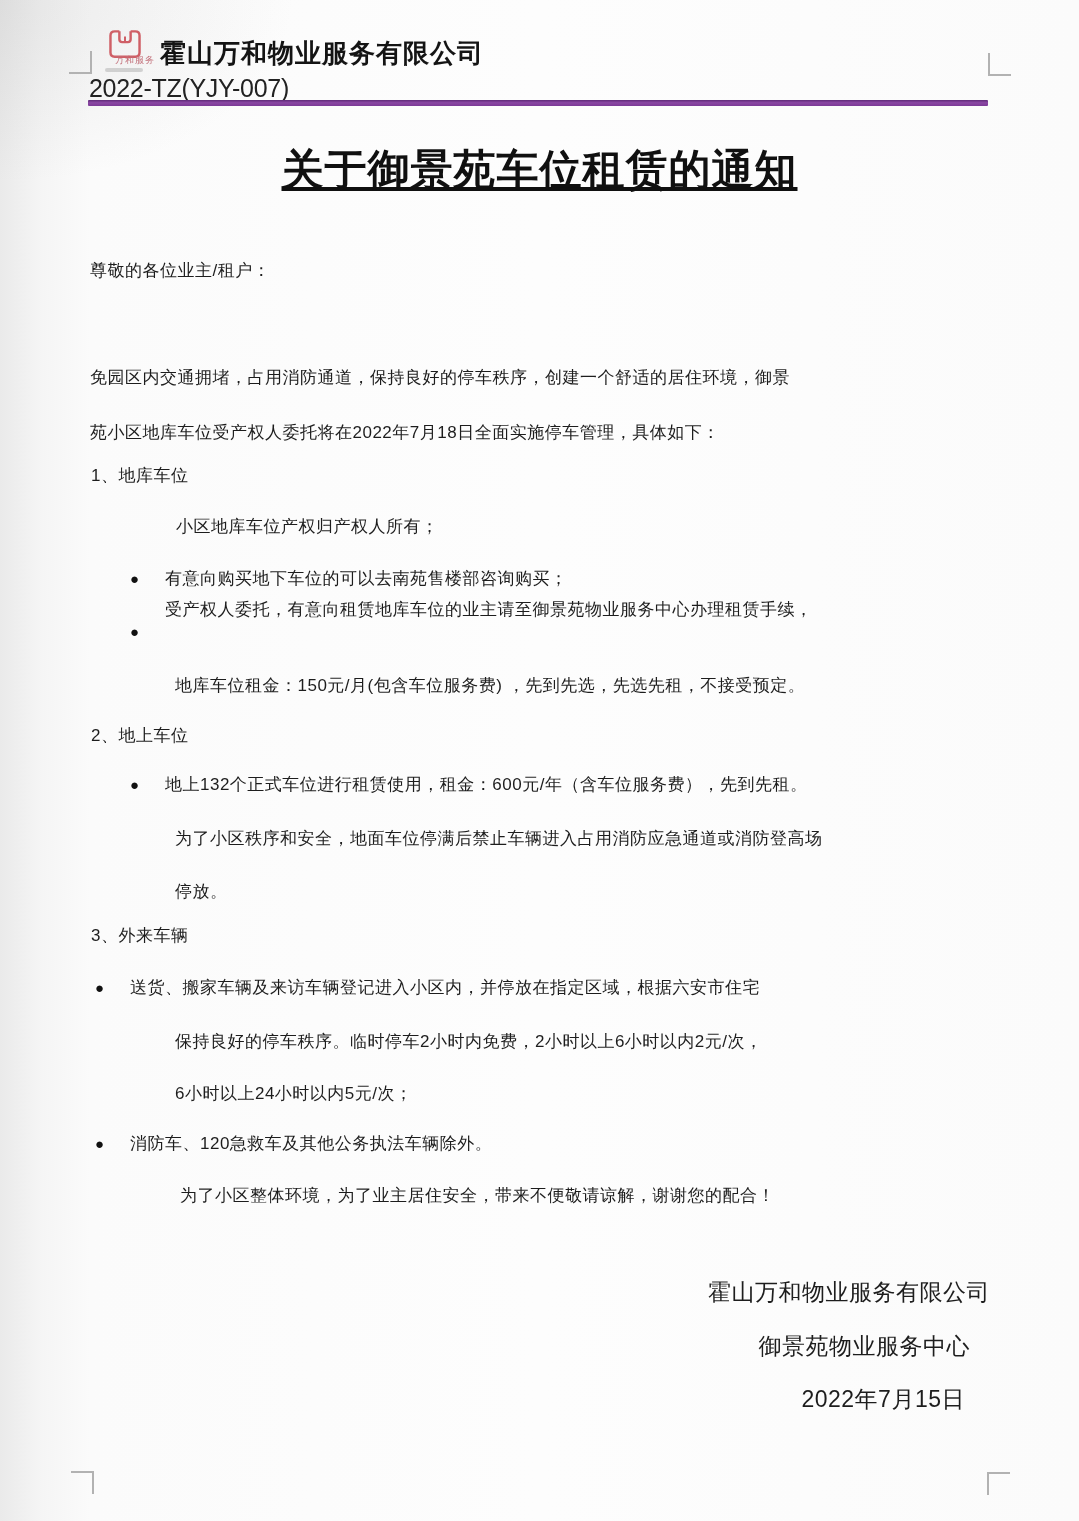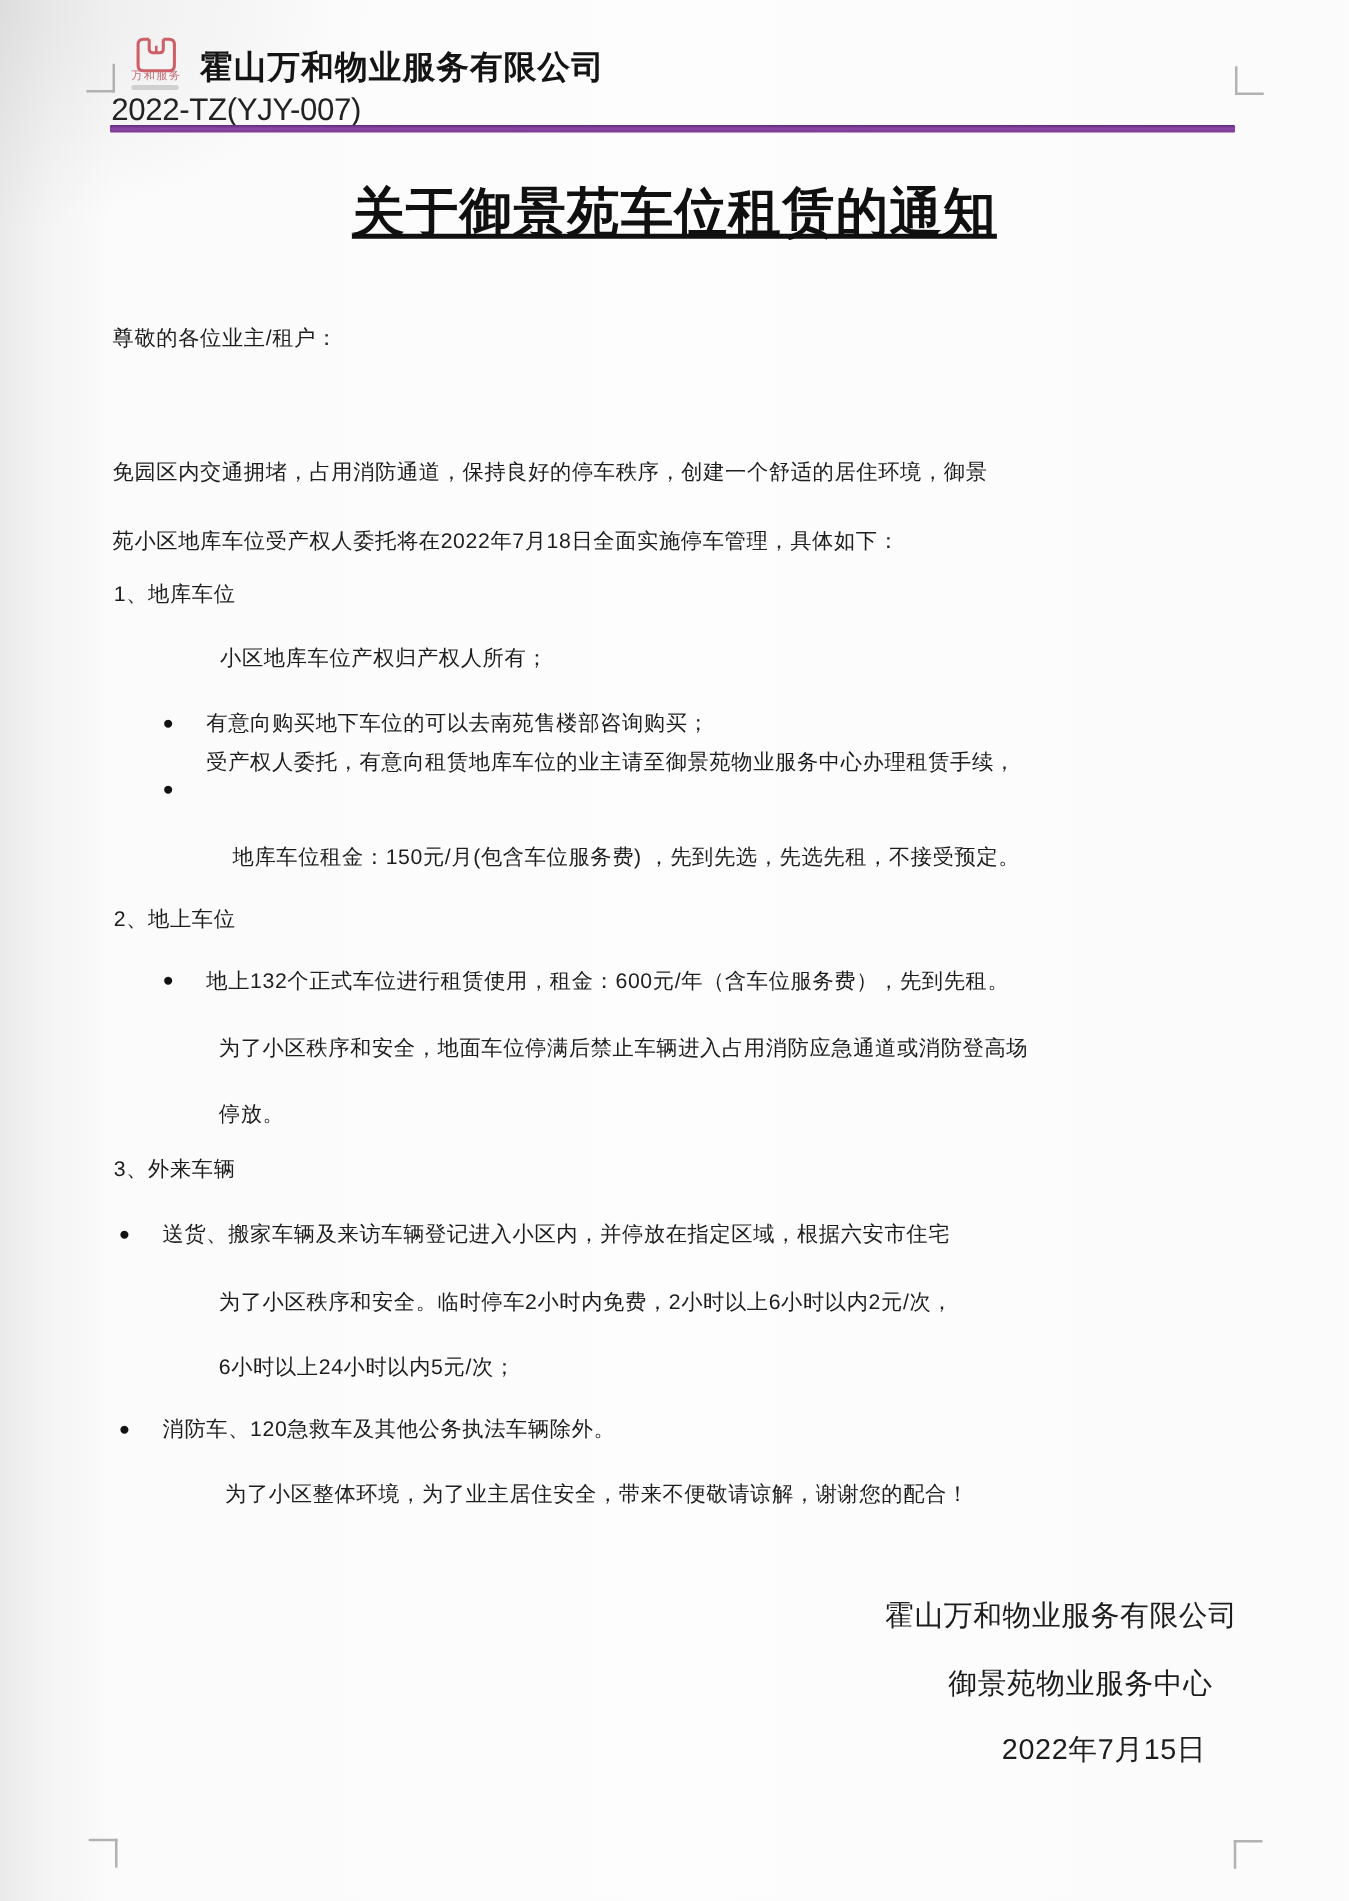--- a/index.html
+++ b/index.html
@@ -16,21 +16,21 @@
     background:radial-gradient(420px 260px at 0px 0px, rgba(160,160,160,.18), rgba(160,160,160,0) 70%);
   }
   
   .mark{position:absolute;width:21px;height:21px;border:0 solid #b2b2b2;}
   .mark.tl{left:69px;top:51px;border-right-width:2px;border-bottom-width:2px;}
   .mark.tr{left:988px;top:53px;border-left-width:2px;border-bottom-width:2px;}
   .mark.bl{left:71px;top:1471px;border-right-width:2px;border-top-width:2px;}
   .mark.br{left:987px;top:1472px;border-left-width:2px;border-top-width:2px;}
   
   .logo{position:absolute;left:107px;top:29px;width:36px;height:30px;}
-  .logo-caption{position:absolute;left:102px;top:55px;width:46px;font-size:9px;line-height:11px;
+  .logo-caption{position:absolute;left:112px;top:55px;width:46px;font-size:9px;line-height:11px;
     color:#c26f79;text-align:center;letter-spacing:1px;white-space:nowrap;}
   .logo-sub{position:absolute;left:105px;top:68px;width:38px;height:4px;background:#bdbdbd;opacity:.65;border-radius:2px;}
   .company-name{position:absolute;left:160px;top:36px;font-size:26px;font-weight:600;letter-spacing:1px;color:#141414;white-space:nowrap;}
   .doc-number{position:absolute;left:89px;top:74px;font-size:25px;letter-spacing:-0.3px;color:#222;white-space:nowrap;text-align:right;}
   .rule{position:absolute;left:88px;top:100px;width:900px;height:6px;
     background:linear-gradient(180deg,#5f2a78 0%,#8a47a3 45%,#7c3a96 100%);border-radius:1px;}
   
   .title{position:absolute;left:0;right:0;top:142px;text-align:center;
     font-size:42px;font-weight:bold;letter-spacing:1px;color:#101010;white-space:nowrap;text-decoration:underline;}
   
@@ -64,32 +64,32 @@
   <div class="ln" style="left:90px;top:256px">尊敬的各位业主/租户：</div>
   <div class="ln" style="left:90px;top:363px">免园区内交通拥堵，占用消防通道，保持良好的停车秩序，创建一个舒适的居住环境，御景</div>
   <div class="ln" style="left:90px;top:418px">苑小区地库车位受产权人委托将在2022年7月18日全面实施停车管理，具体如下：</div>
 
   <div class="ln" style="left:91px;top:461px">1、地库车位</div>
   <div class="ln" style="left:176px;top:512px">小区地库车位产权归产权人所有；</div>
   <div class="dot" style="left:130px;top:564px">●</div>
   <div class="ln" style="left:165px;top:564px">有意向购买地下车位的可以去南苑售楼部咨询购买；</div>
   <div class="dot" style="left:130px;top:617px">●</div>
   <div class="ln" style="left:165px;top:595px">受产权人委托，有意向租赁地库车位的业主请至御景苑物业服务中心办理租赁手续，</div>
-  <div class="ln" style="left:186px;top:671px">地库车位租金：150元/月(包含车位服务费) ，先到先选，先选先租，不接受预定。</div>
+  <div class="ln" style="left:175px;top:671px">地库车位租金：150元/月(包含车位服务费) ，先到先选，先选先租，不接受预定。</div>
 
   <div class="ln" style="left:91px;top:721px">2、地上车位</div>
   <div class="dot" style="left:130px;top:770px">●</div>
   <div class="ln" style="left:165px;top:770px">地上132个正式车位进行租赁使用，租金：600元/年（含车位服务费），先到先租。</div>
   <div class="ln" style="left:175px;top:824px">为了小区秩序和安全，地面车位停满后禁止车辆进入占用消防应急通道或消防登高场</div>
   <div class="ln" style="left:175px;top:877px">停放。</div>
 
   <div class="ln" style="left:91px;top:921px">3、外来车辆</div>
   <div class="dot" style="left:95px;top:973px">●</div>
   <div class="ln" style="left:130px;top:973px">送货、搬家车辆及来访车辆登记进入小区内，并停放在指定区域，根据六安市住宅</div>
-  <div class="ln" style="left:175px;top:1027px">为了小区秩序和安全。临时停车2小时内免费，2小时以上6小时以内2元/次，</div>
+  <div class="ln" style="left:175px;top:1027px">保持良好的停车秩序。临时停车2小时内免费，2小时以上6小时以内2元/次，</div>
   <div class="ln" style="left:175px;top:1079px">6小时以上24小时以内5元/次；</div>
   <div class="dot" style="left:95px;top:1129px">●</div>
   <div class="ln" style="left:130px;top:1129px">消防车、120急救车及其他公务执法车辆除外。</div>
 
   <div class="ln" style="left:180px;top:1181px">为了小区整体环境，为了业主居住安全，带来不便敬请谅解，谢谢您的配合！</div>
 
   <div class="ln-r" style="right:89px;top:1277px">霍山万和物业服务有限公司</div>
   <div class="ln-r" style="right:109px;top:1331px">御景苑物业服务中心</div>
   <div class="ln-r" style="right:114px;top:1384px">2022年7月15日</div>
 

